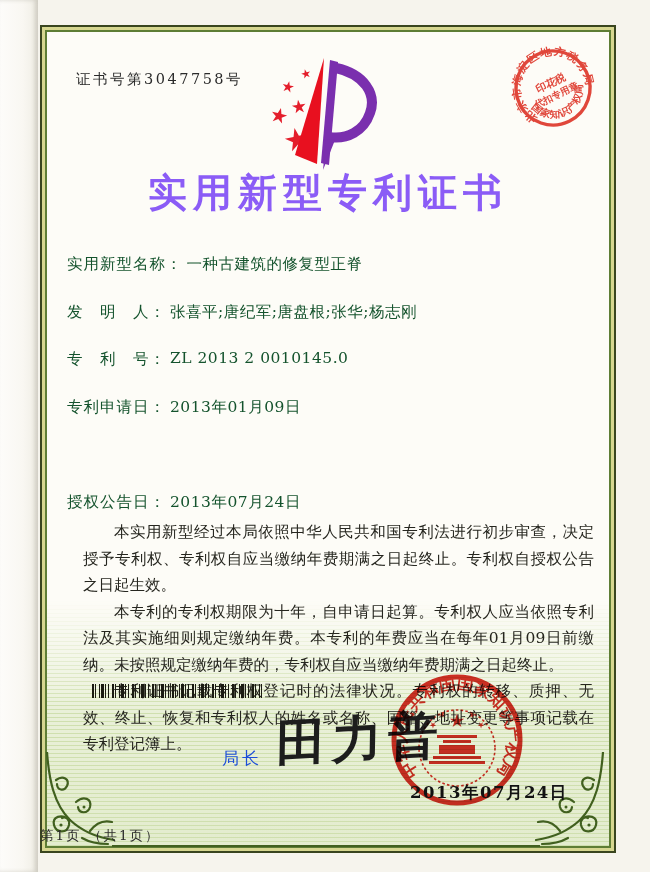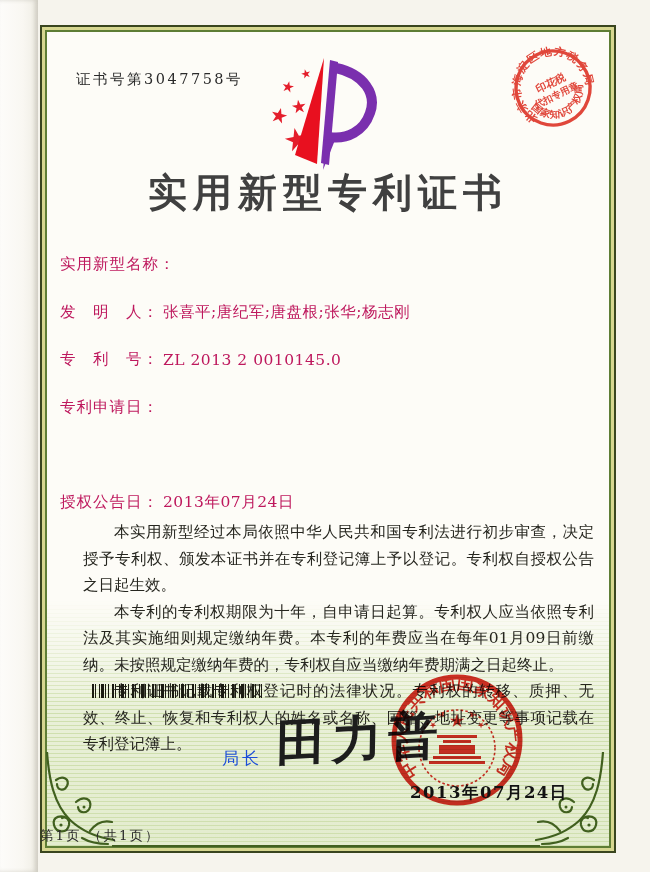--- a/index.html
+++ b/index.html
@@ -24,23 +24,23 @@
   .guilloche {
     position:absolute; left:47px; top:600px; width:562px; height:246px;
     background:
       repeating-linear-gradient(0deg,#cfdfae 0 1px, rgba(0,0,0,0) 1px 4px),
       linear-gradient(180deg,#eef3e0,#e3ecce);
     -webkit-mask-image:linear-gradient(to bottom, transparent 0, #000 110px);
             mask-image:linear-gradient(to bottom, transparent 0, #000 110px);
   }
   .cert-number { position:absolute; left:76px; top:70px; font-size:14.5px; letter-spacing:2.5px; color:#2b2b2b; }
   .title { position:absolute; left:40px; top:166px; width:576px; text-align:center;
-    font-size:39px; font-weight:bold; letter-spacing:6px; color:#404040; }
+    font-size:39px; font-weight:bold; letter-spacing:6px; color:#8b5cf6; }
 
-  .field-row { position:absolute; left:60px; display:flex; font-size:15.5px; color:#be185d; white-space:nowrap;align-items:center; }
+  .field-row { position:absolute; left:67px; display:flex; font-size:15.5px; color:#14532d; white-space:nowrap; }
   .field-row .lab { letter-spacing:1px; }
   .field-row .val { margin-left:4px; letter-spacing:.5px; }
   .r0{top:254px} .r1{top:302px} .r2{top:349px} .r3{top:397px} .r4{top:445px} .r5{top:492px}
 
   .body-text { position:absolute; left:83px; top:519px; width:511px;
     font-size:15.5px; line-height:26.5px; text-align:justify; color:#26261f; }
   .body-text p { text-indent:2em; }
 
   .barcode { position:absolute; left:92px; top:684px; width:170px; height:14px;
     background:repeating-linear-gradient(90deg,
@@ -132,39 +132,41 @@
       </text>
       <text x="0" y="-2" text-anchor="middle" font-size="10.5" font-weight="bold">印花税</text>
       <text x="0" y="11" text-anchor="middle" font-size="9.5" font-weight="bold">代扣专用章</text>
     </g>
   </svg>
 
   <div class="title">实用新型专利证书</div>
 
   <div class="field-row r0">
     <span class="lab">实用新型名称：</span>
+    <span class="val">一种古建筑的修复型正脊</span>
   </div>
   <div class="field-row r1">
     <span class="lab">发　明　人：</span>
     <span class="val">张喜平;唐纪军;唐盘根;张华;杨志刚</span>
   </div>
   <div class="field-row r2">
     <span class="lab">专　利　号：</span>
     <span class="val">ZL 2013 2 0010145.0</span>
   </div>
   <div class="field-row r3">
     <span class="lab">专利申请日：</span>
+    <span class="val">2013年01月09日</span>
   </div>
   <div class="field-row r5">
     <span class="lab">授权公告日：</span>
     <span class="val">2013年07月24日</span>
   </div>
 
   <div class="body-text">
-    <p>本实用新型经过本局依照中华人民共和国专利法进行初步审查，决定授予专利权、颁发本证书并在专利登记簿上予以登记。专利权自授权公告之日起生效。</p>
+    <p>本实用新型经过本局依照中华人民共和国专利法进行初步审查，决定授予专利权、专利权自应当缴纳年费期满之日起终止。专利权自授权公告之日起生效。</p>
     <p>本专利的专利权期限为十年，自申请日起算。专利权人应当依照专利法及其实施细则规定缴纳年费。本专利的年费应当在每年01月09日前缴纳。未按照规定缴纳年费的，专利权自应当缴纳年费期满之日起终止。</p>
     <p>专利证书记载专利权登记时的法律状况。专利权的转移、质押、无效、终止、恢复和专利权人的姓名或名称、国籍、地址变更等事项记载在专利登记簿上。</p>
   </div>
 
   <div class="barcode"></div>
 
   <div class="director">局长</div>
   <div class="signature">田力普</div>
 
   <svg class="seal" viewBox="-70 -70 140 140">

